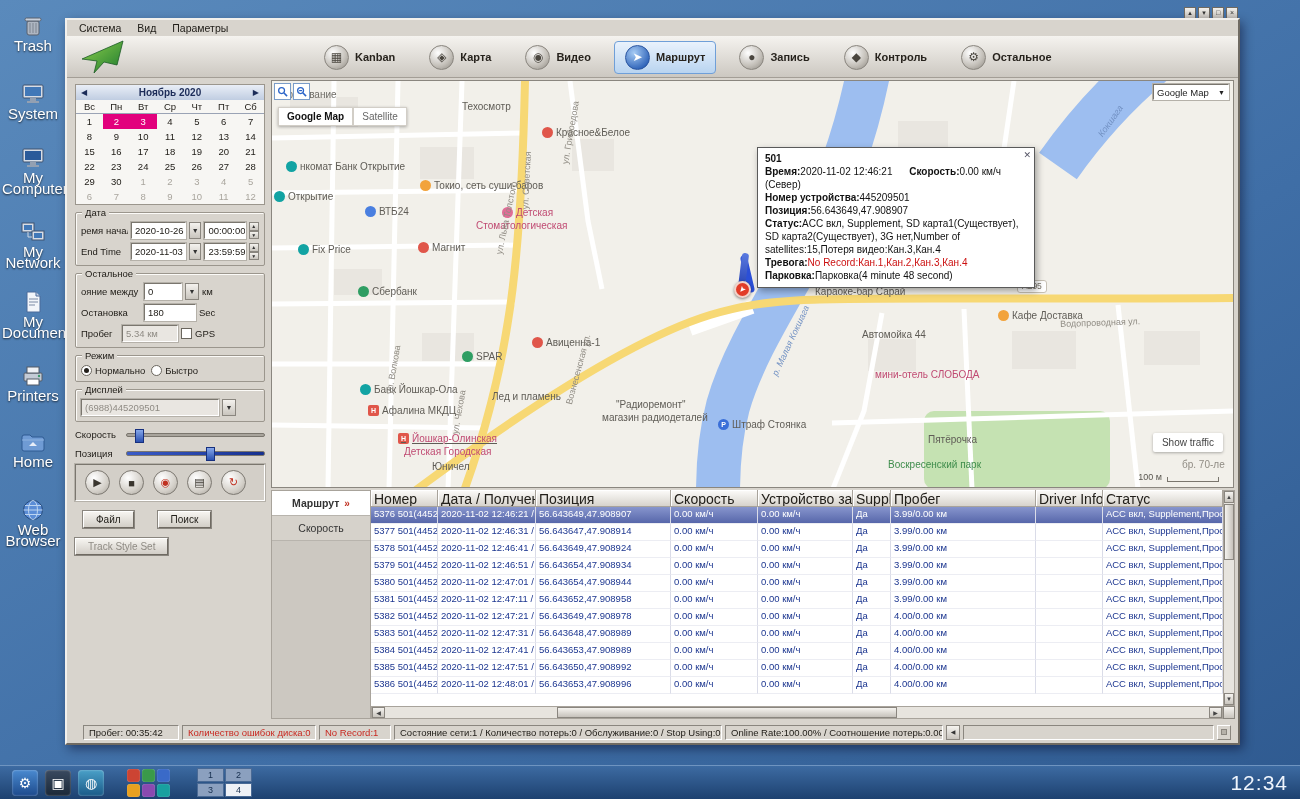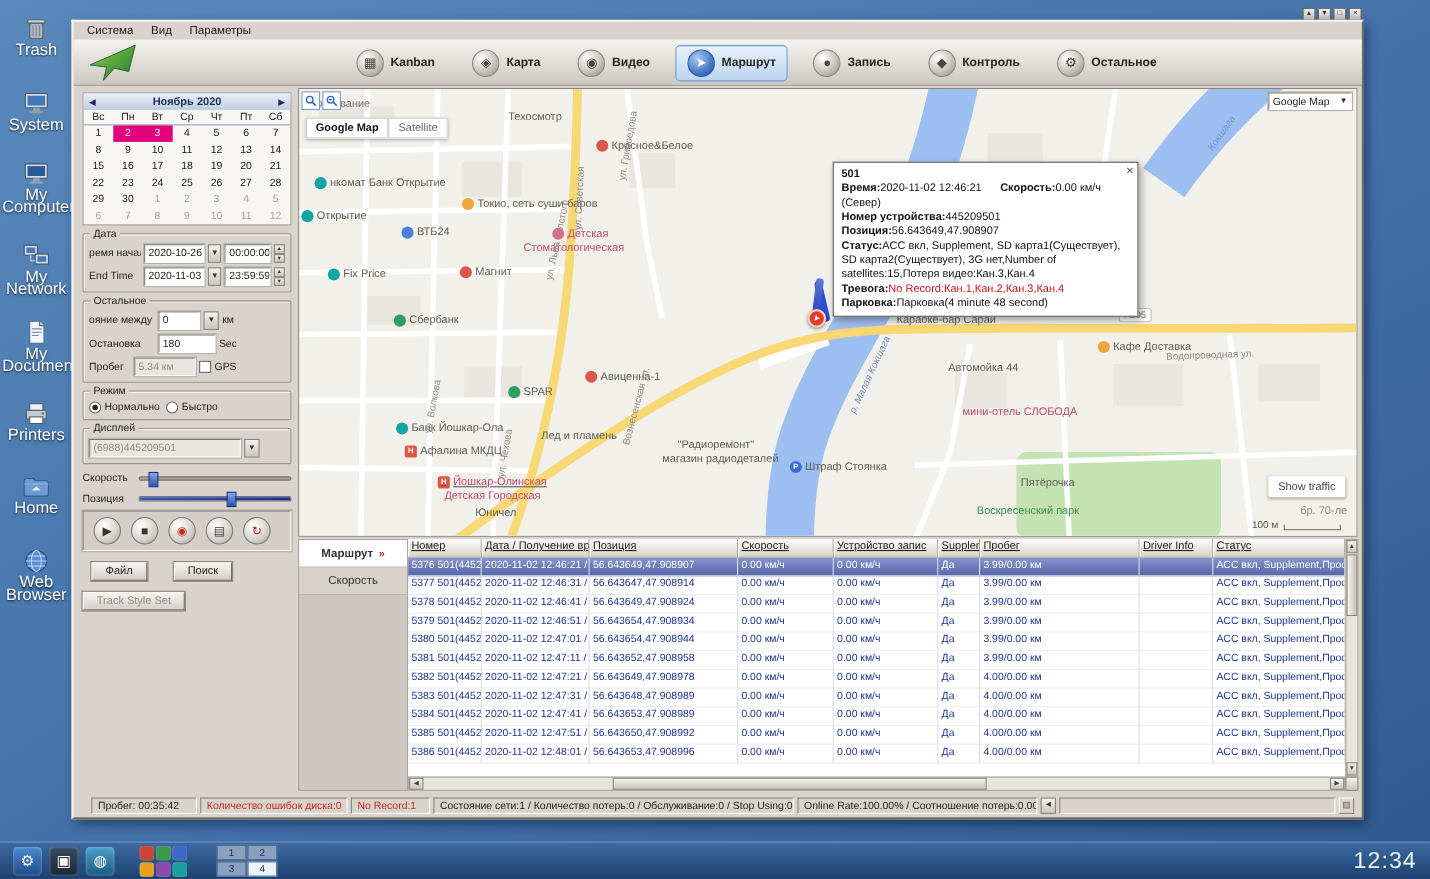--- a/index.html
+++ b/index.html
@@ -102,21 +102,21 @@
 .mk-dot span{transform:rotate(130deg);}
 
 
 #rtabs{position:absolute;left:204px;top:470px;width:100px;height:229px;background:#ccc8c1;border:1px solid #a8a39b;}
 .side-tab{height:25px;display:flex;align-items:center;justify-content:center;gap:5px;font-size:10.5px;border-bottom:1px solid #b8b4ad;background:#d6d2cb;color:#333;}
 .side-tab[data-state="active"]{background:#fff;font-weight:bold;}
 .side-tab-arrow{color:#c03020;font-weight:bold;font-size:10px;display:none;}
 .side-tab[data-state="active"] .side-tab-arrow{display:inline;}
 #grid{position:absolute;left:304px;top:470px;width:852px;height:216px;background:#fff;overflow:hidden;}
 .ghead,.trow{display:grid;grid-template-columns:67px 98px 135px 87px 95px 38px 145px 67px 120px;}
-.hc{height:17px;background:linear-gradient(#fdfcfa,#d7d3cc);border-right:1px solid #a8a39b;border-bottom:1px solid #a8a39b;box-shadow:inset 1px 1px 0 #fff;font-size:10px;padding:1px 3px;white-space:nowrap;overflow:hidden;color:#23201b;text-decoration:underline;}
+.hc{height:17px;background:linear-gradient(#fdfcfa,#d7d3cc);border-right:1px solid #a8a39b;border-bottom:1px solid #a8a39b;box-shadow:inset 1px 1px 0 #fff;font-size:14px;padding:1px 3px;white-space:nowrap;overflow:hidden;color:#23201b;}
 .trow{height:17px;}
 .tc{font-size:9.5px;color:#1c3690;padding:1px 3px;white-space:nowrap;overflow:hidden;border-right:1px solid #dadce8;border-bottom:1px solid #ecedf3;}
 .trow[data-state="sel"]{background:linear-gradient(#8courgette,#5565a8);background:linear-gradient(#8795cd,#5464a8);}
 .trow[data-state="sel"] .tc{color:#fff;}
 
 
 .vscroll{position:absolute;left:1156px;top:470px;width:12px;height:216px;background:#e7e4de;border:1px solid #a8a39b;}
 .sbb{height:12px;background:linear-gradient(#f5f3ef,#c9c5be);border:1px solid #8a867f;font-size:6px;line-height:10px;text-align:center;color:#444;}
 .sbb.dn{position:absolute;bottom:0;left:0;right:0;}
 .vthumb{position:absolute;left:0;top:13px;width:10px;height:56px;background:linear-gradient(90deg,#f5f3ef,#c6c2bb);border:1px solid #8a867f;}

